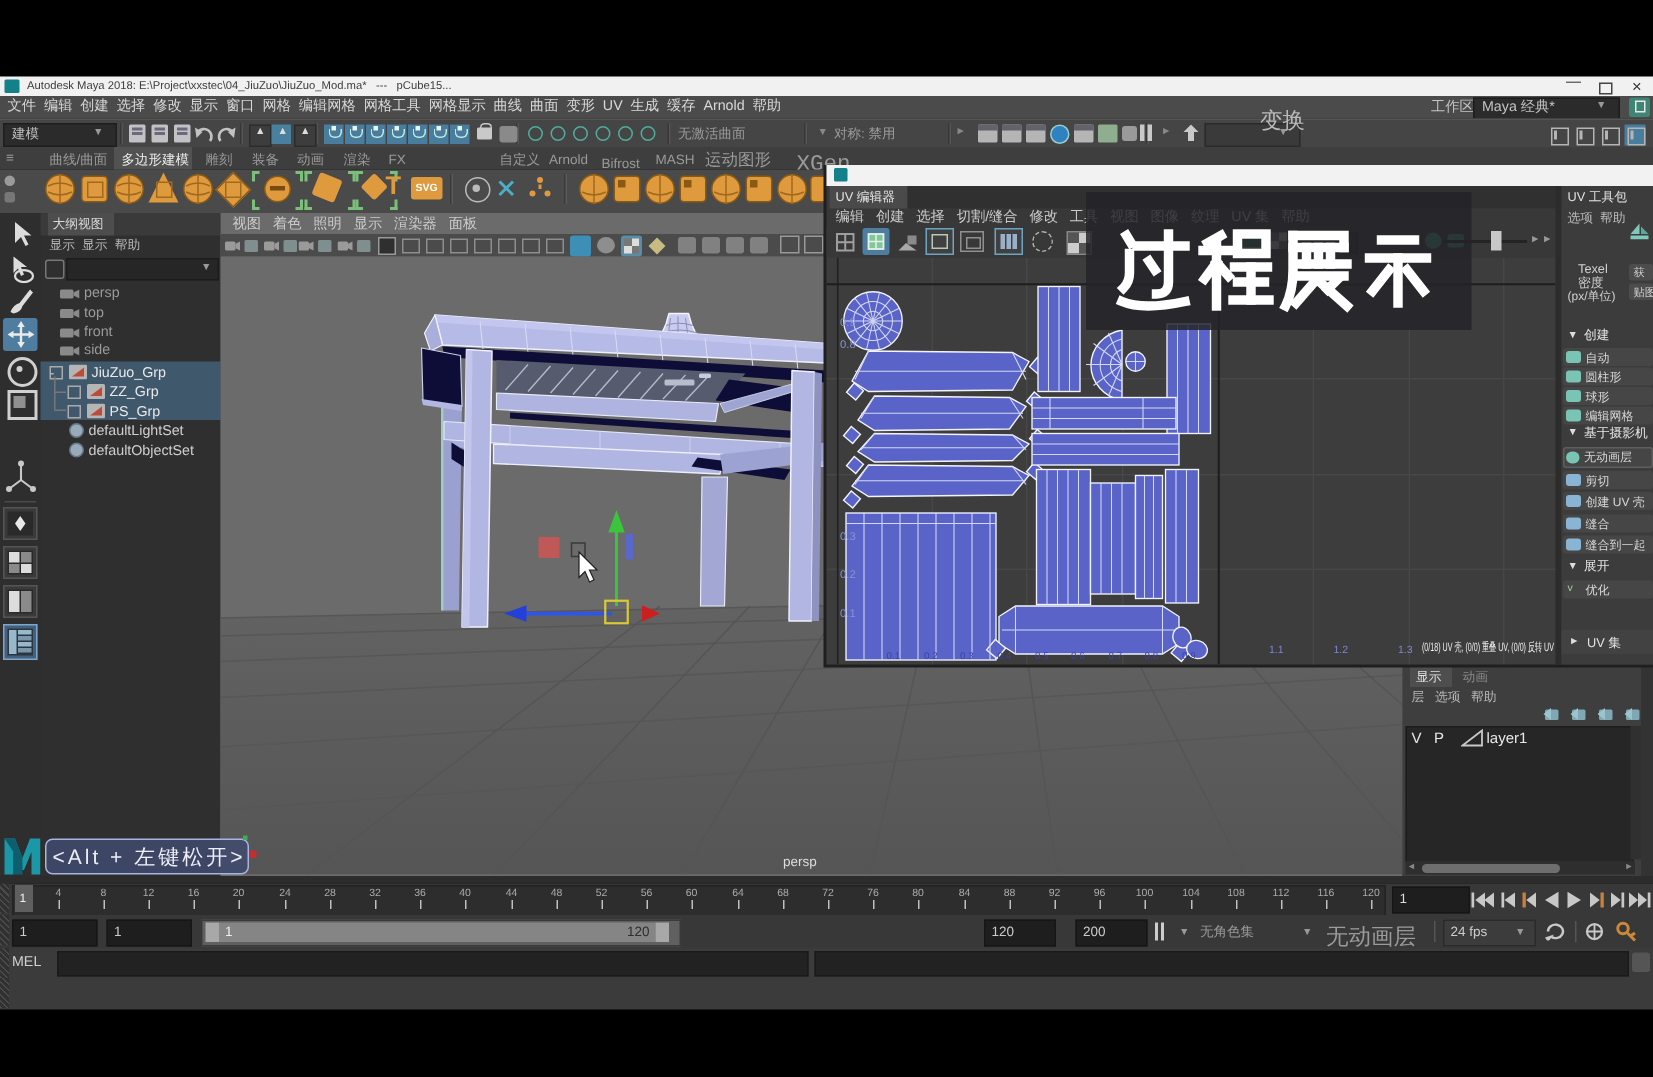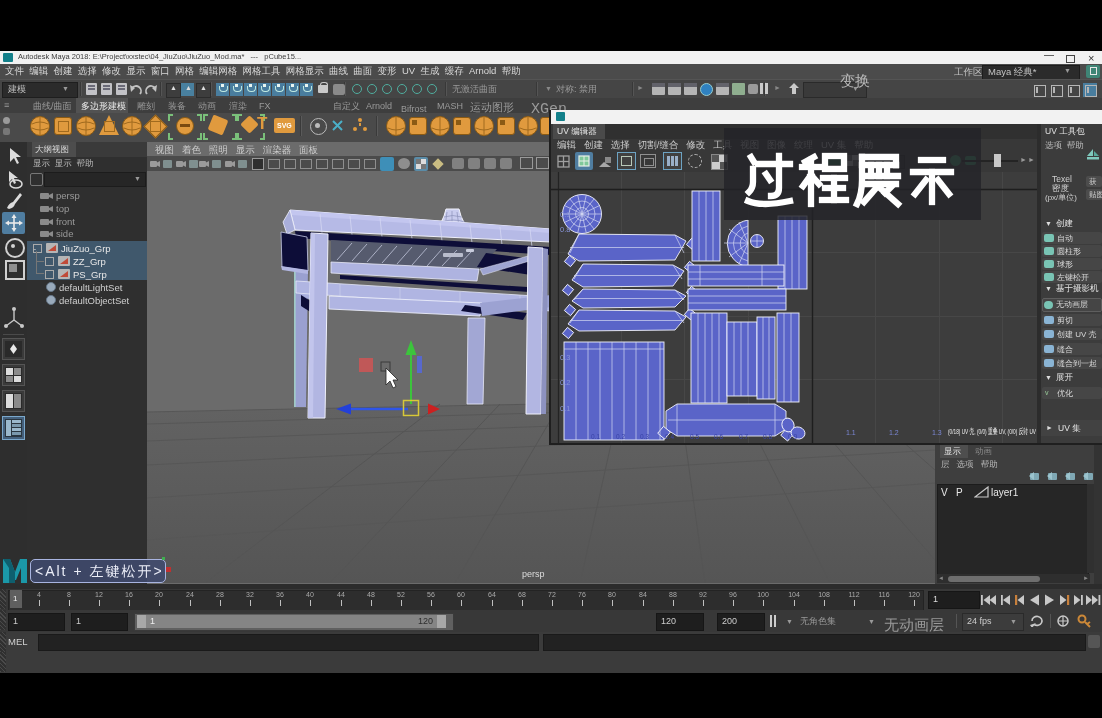--- a/index.html
+++ b/index.html
@@ -901,21 +901,21 @@
 <div class="ab" style="left:1044px;top:234px;width:10px;height:8px;background:#79c4b4;border-radius:2px;"></div>
 <div class="t" style="left:1057px;top:233.5px;font-size:8px;color:#d8d8d8;">自动</div>
 <div class="ab" style="left:1042px;top:245px;width:60px;height:12px;background:#464646;border-radius:2px;"></div>
 <div class="ab" style="left:1044px;top:247px;width:10px;height:8px;background:#79c4b4;border-radius:2px;"></div>
 <div class="t" style="left:1057px;top:246.5px;font-size:8px;color:#d8d8d8;">圆柱形</div>
 <div class="ab" style="left:1042px;top:258px;width:60px;height:12px;background:#464646;border-radius:2px;"></div>
 <div class="ab" style="left:1044px;top:260px;width:10px;height:8px;background:#79c4b4;border-radius:2px;"></div>
 <div class="t" style="left:1057px;top:259.5px;font-size:8px;color:#d8d8d8;">球形</div>
 <div class="ab" style="left:1042px;top:271px;width:60px;height:12px;background:#464646;border-radius:2px;"></div>
 <div class="ab" style="left:1044px;top:273px;width:10px;height:8px;background:#79c4b4;border-radius:2px;"></div>
-<div class="t" style="left:1057px;top:272.5px;font-size:8px;color:#d8d8d8;">左键松开</div>
+<div class="t" style="left:1057px;top:272.5px;font-size:8px;color:#d8d8d8;">编辑网格</div>
 <div class="t" style="left:1045px;top:285px;font-size:7px;color:#ddd;">▼</div>
 <div class="t" style="left:1056px;top:284px;font-size:8.5px;color:#e4e4e4;">基于摄影机</div>
 <div class="ab" style="left:1042px;top:298px;width:60px;height:14px;background:#454545;border:1px solid #5e5e5e;box-sizing:border-box;border-radius:2px;"></div>
 <div class="ab" style="left:1044px;top:301px;width:9px;height:8px;background:#79c4b4;border-radius:4px;"></div>
 <div class="t" style="left:1056px;top:300px;font-size:8px;color:#d8d8d8;">无动画层</div>
 <div class="ab" style="left:1042px;top:314px;width:60px;height:12px;background:#464646;border-radius:2px;"></div>
 <div class="ab" style="left:1044px;top:316px;width:10px;height:8px;background:#8ab4d4;border-radius:2px;"></div>
 <div class="t" style="left:1057px;top:315.5px;font-size:8px;color:#d8d8d8;">剪切</div>
 <div class="ab" style="left:1042px;top:328px;width:60px;height:12px;background:#464646;border-radius:2px;"></div>
 <div class="ab" style="left:1044px;top:330px;width:10px;height:8px;background:#8ab4d4;border-radius:2px;"></div>

